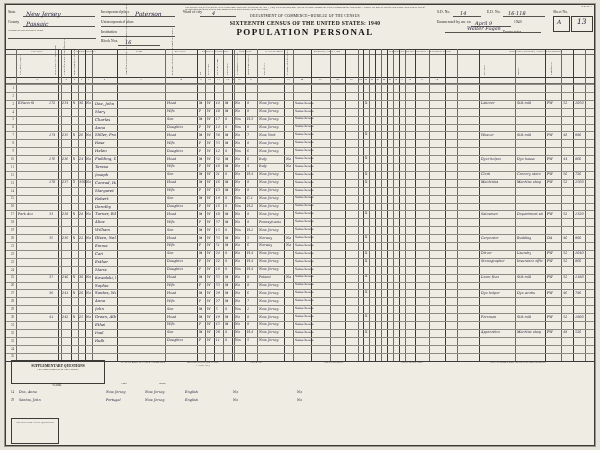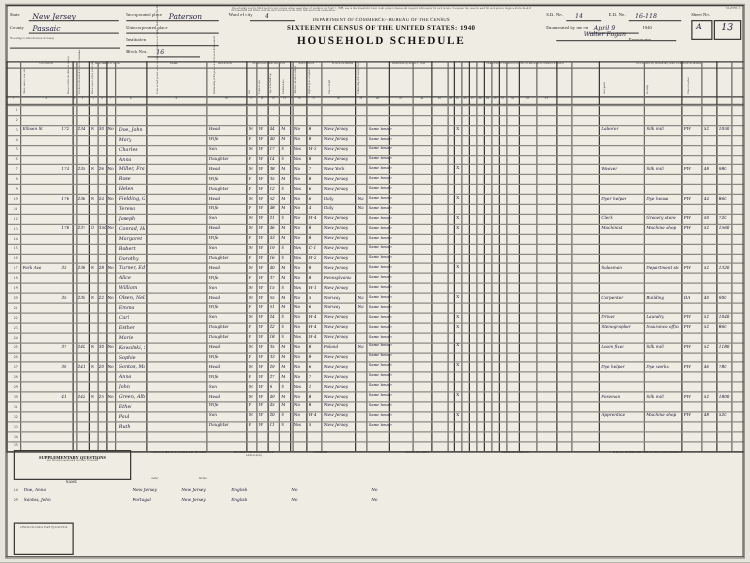--- a/index.html
+++ b/index.html
@@ -77,21 +77,21 @@
         <div class="blurb">This schedule is to be filled out for every person whose usual place of residence on April 1, 1940, was in this household. Enter in the proper columns the required information for each person. A separate line must be used for each person. Begin with the head of the household and follow with the other members in the order indicated in the instructions.</div>
       </div>
 
       <div class="ctr" style="left:180px;top:10px;width:240px;">
         <div class="deptline">DEPARTMENT OF COMMERCE--BUREAU OF THE CENSUS</div>
       </div>
       <div class="ctr" style="left:180px;top:15.5px;width:240px;">
         <div class="bigtitle">SIXTEENTH CENSUS OF THE UNITED STATES: 1940</div>
       </div>
       <div class="ctr" style="left:180px;top:23px;width:240px;">
-        <div class="poptitle">HOUSEHOLD SCHEDULE</div>
+        <div class="poptitle">POPULATION PERSONAL</div>
       </div>
 
       <div style="position:absolute;right:3px;top:1px;font-size:2.4px;color:#33332c;">16-21751-1</div>
 
       <div style="position:absolute;left:3px;top:6px;" class="lbl">State</div>
       <div class="fieldline" style="left:18px;top:12px;width:72px;"></div>
       <div class="hand wr" style="left:21px;top:5.5px;">New Jersey</div>
 
       <div style="position:absolute;left:3px;top:16px;" class="lbl">County</div>
       <div class="fieldline" style="left:18px;top:22px;width:72px;"></div>

